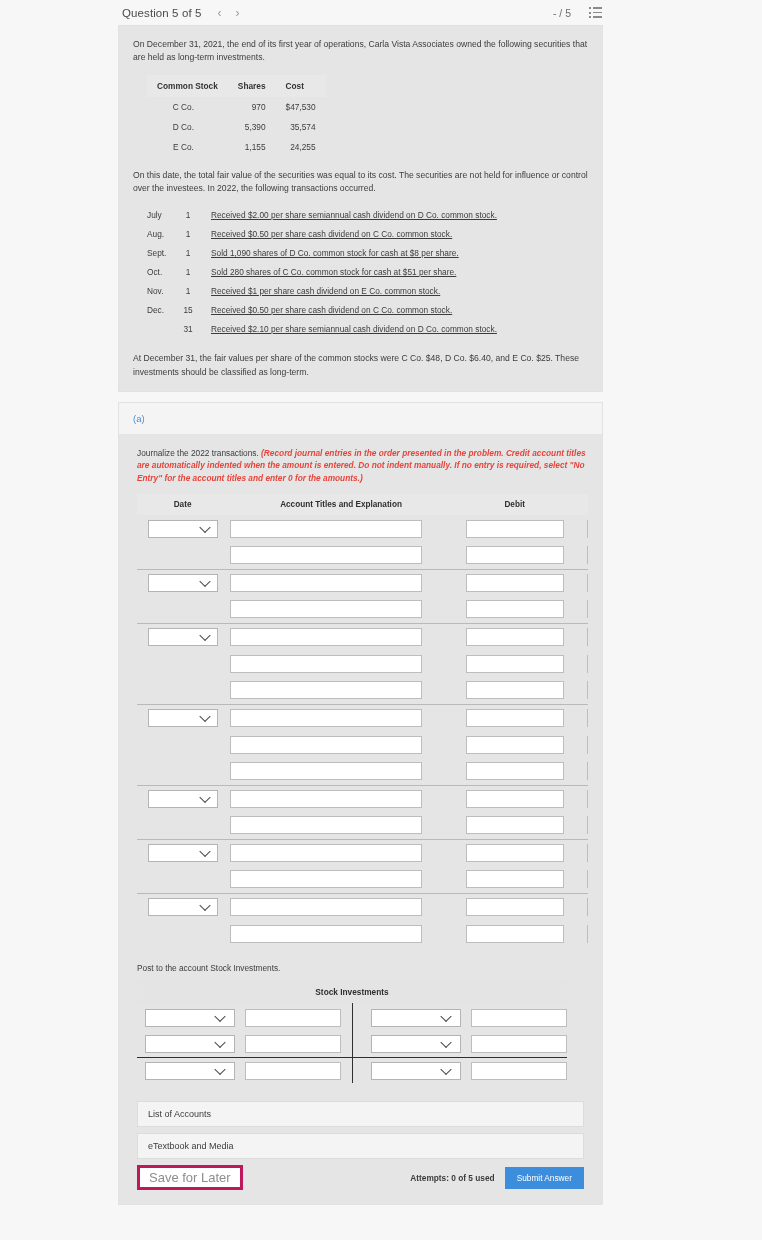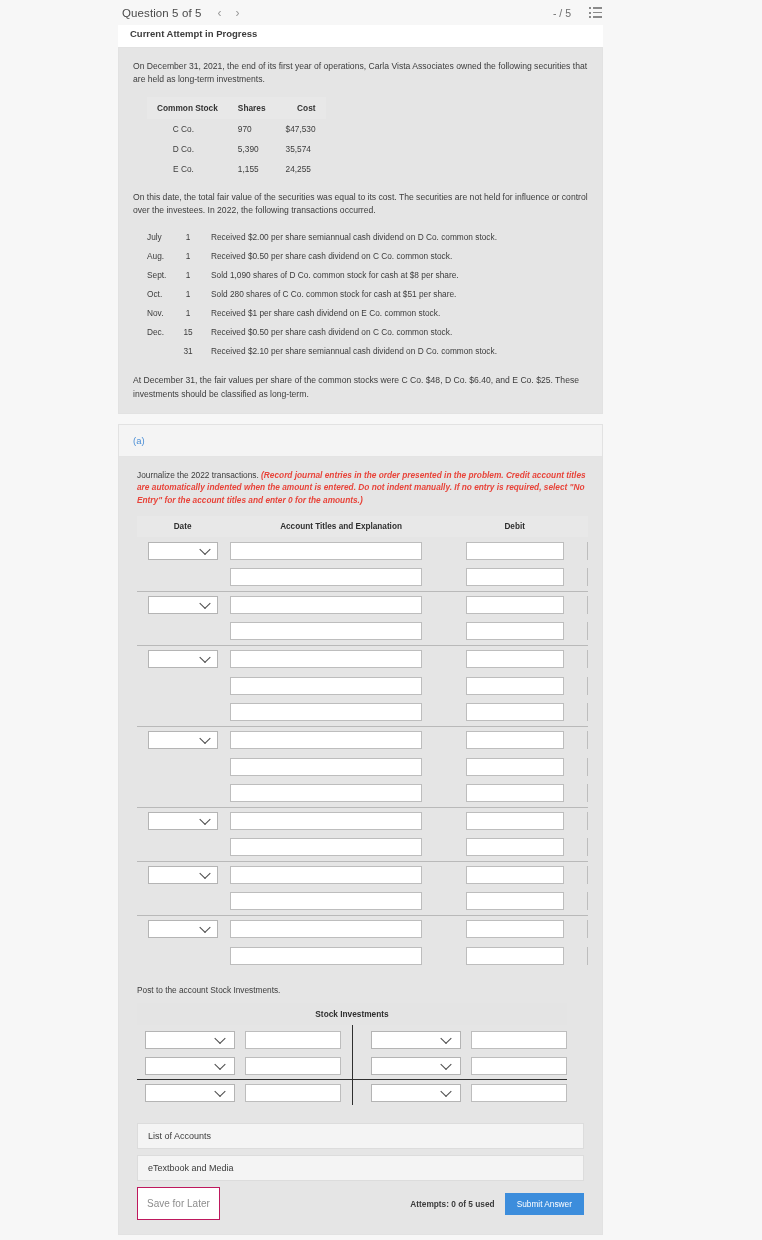--- a/index.html
+++ b/index.html
@@ -89,40 +89,41 @@
 
   .stocktable {
     border-collapse: collapse;
     margin: 4px 0 12px 14px;
     font-size: 8.3px;
   }
   .stocktable th {
     background:#e8e8e8;
     font-weight:bold;
     padding: 6px 10px;
-    text-align:right;
+    text-align:left;
     color:#333;
     white-space:nowrap;
   }
   .stocktable td {
     padding: 5px 10px;
+    text-align:right;
     white-space:nowrap;
     color:#3c3c3c;
   }
   .stocktable td.name { text-align:center; padding-right:18px; }
 
   .translist {
     margin: 10px 0 14px 14px;
     font-size: 8.3px;
     border-collapse: collapse;
   }
   .translist td { padding: 4.5px 0; vertical-align: top; color:#3c3c3c; }
   .translist td.mon { width:30px; }
   .translist td.day { width:28px; text-align:center; padding-right:6px;}
-  .translist td.desc { padding-left: 6px; }
+  .translist td.desc { padding-left: 6px; text-decoration: underline; }
 
   .footnote {
     font-size: 8.6px;
     line-height:1.55;
     margin: 14px 0 4px 0;
   }
 
   
   .part-header {
     background:#f4f4f4;
@@ -231,24 +232,24 @@
     cursor:pointer;
     font-family:"Liberation Sans", sans-serif;
     width: calc(100% - 8px);
   }
   .actions {
     display:flex; align-items:center;
     margin: 6px 4px 4px 4px;
   }
   .savelater {
     background:#fff;
-    border:1px solid #be185d;
+    border:3px solid #be185d;
     color:#8d8d8d;
-    font-size:10px;
-    padding: 10px 9px;
+    font-size:13px;
+    padding: 2px 9px;
     cursor:pointer;
     font-family:"Liberation Sans", sans-serif;
   }
   .spacer { flex:1; }
   .attempts { font-size:8.3px; font-weight:bold; color:#3c3c3c; margin-right:10px; }
   .submit {
     background:#3c8ddc;
     color:#fff;
     border:none;
     font-size:8.3px;
@@ -281,21 +282,20 @@
           <span class="dot"></span>
           <span class="bar"></span>
         </span>
     </span>
   </span>
 </div>
 
 <div class="page">
 <div class="colwrap">
 
-  <div class="attemptbar">Current Attempt in Progress</div>
 
   <div class="card">
     <div class="prob">
       <p class="ptext">On December 31, 2021, the end of its first year of operations, Carla Vista Associates owned the following securities that are held as long-term investments.</p>
 
       <table class="stocktable">
         <thead>
           <tr>
             <th>Common Stock</th>
             <th>Shares</th>

